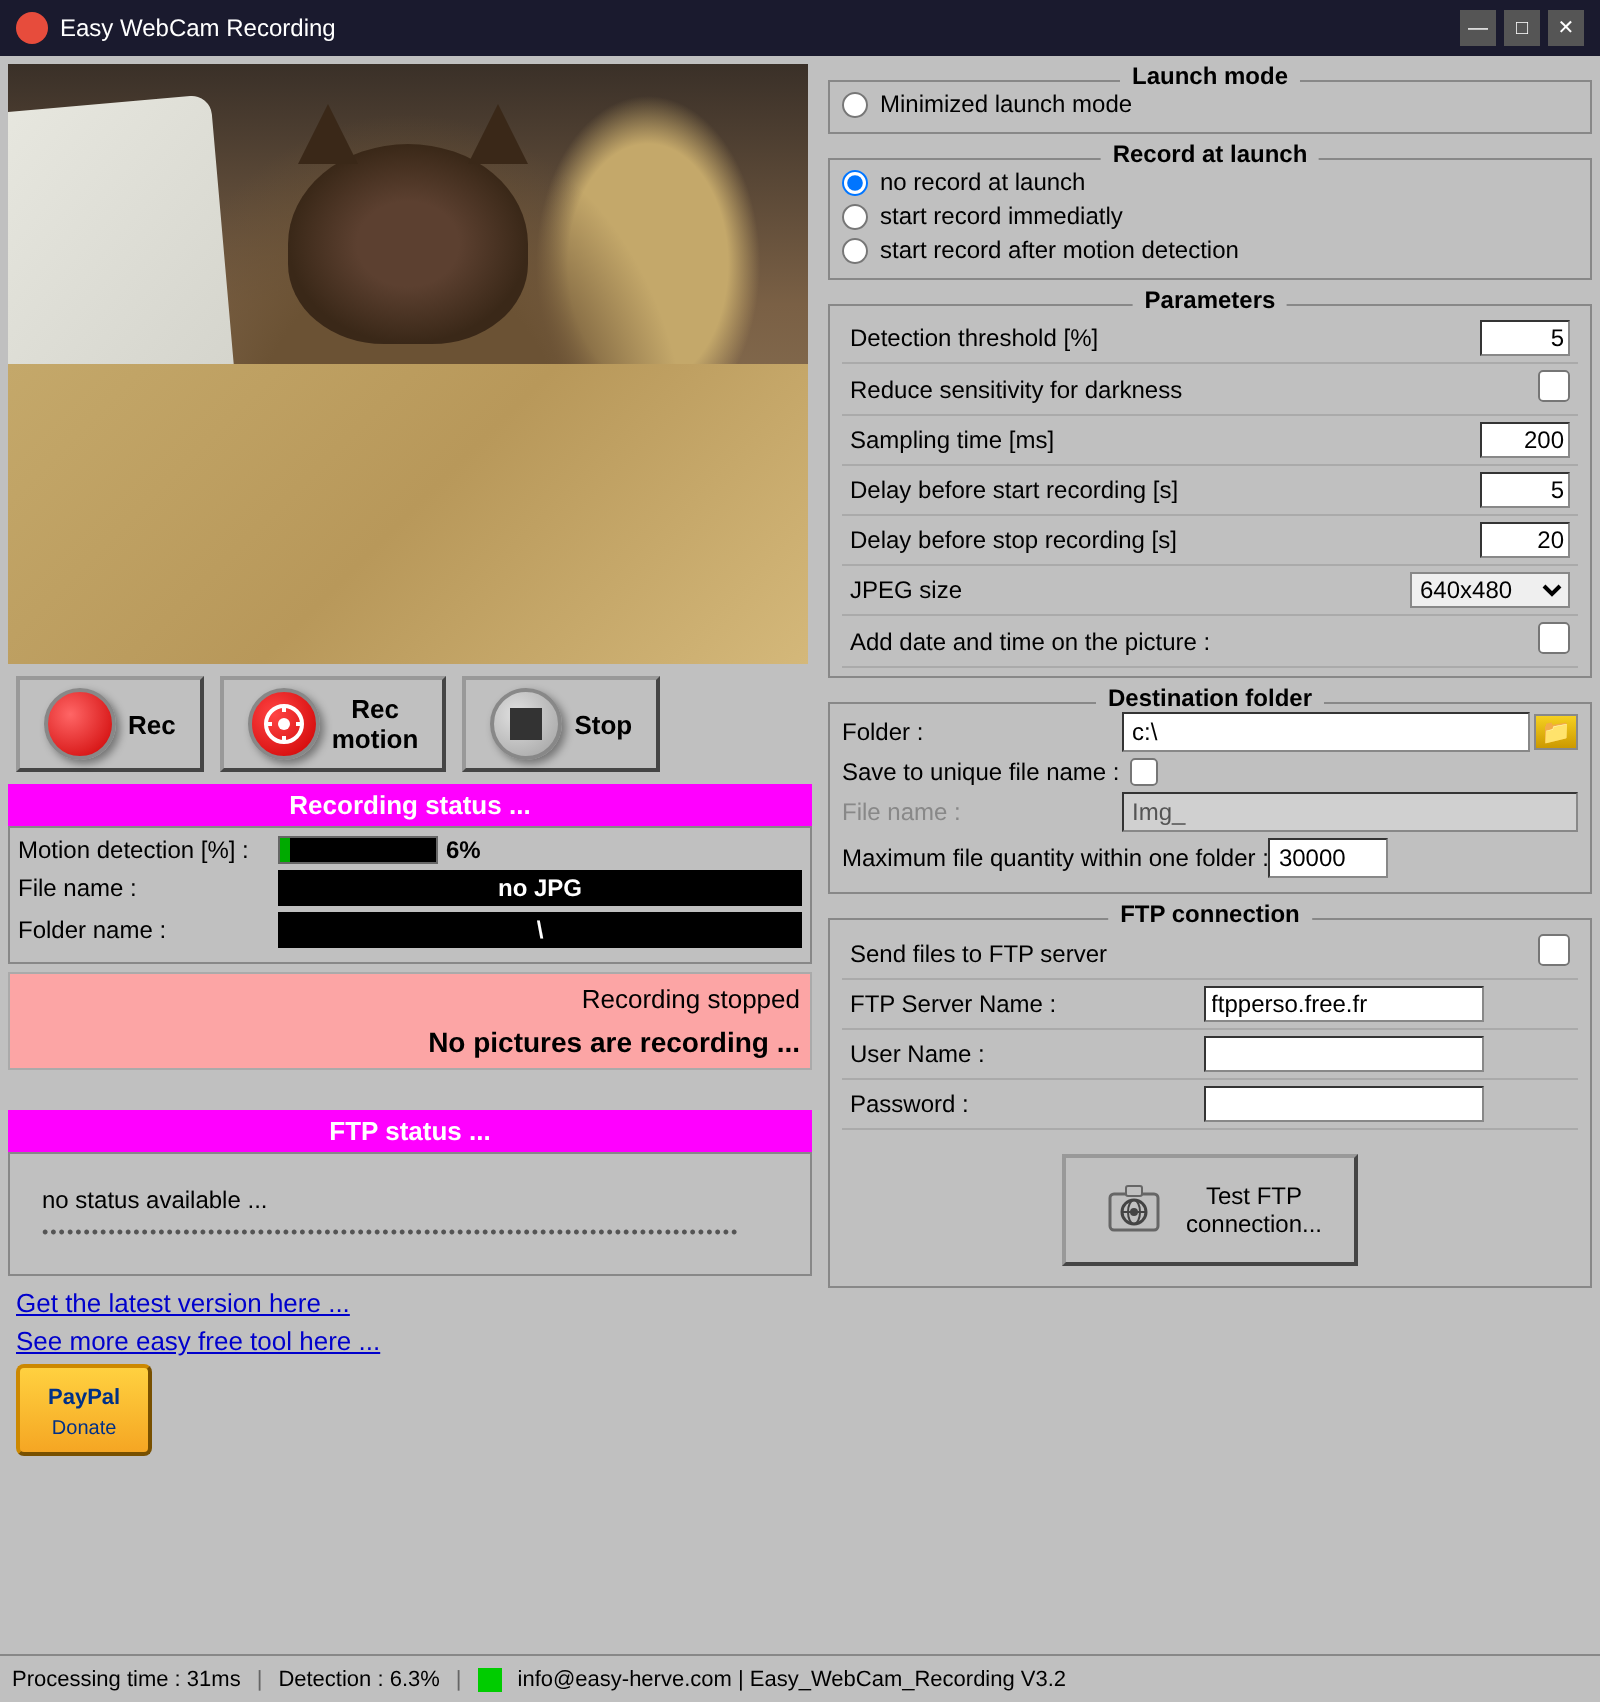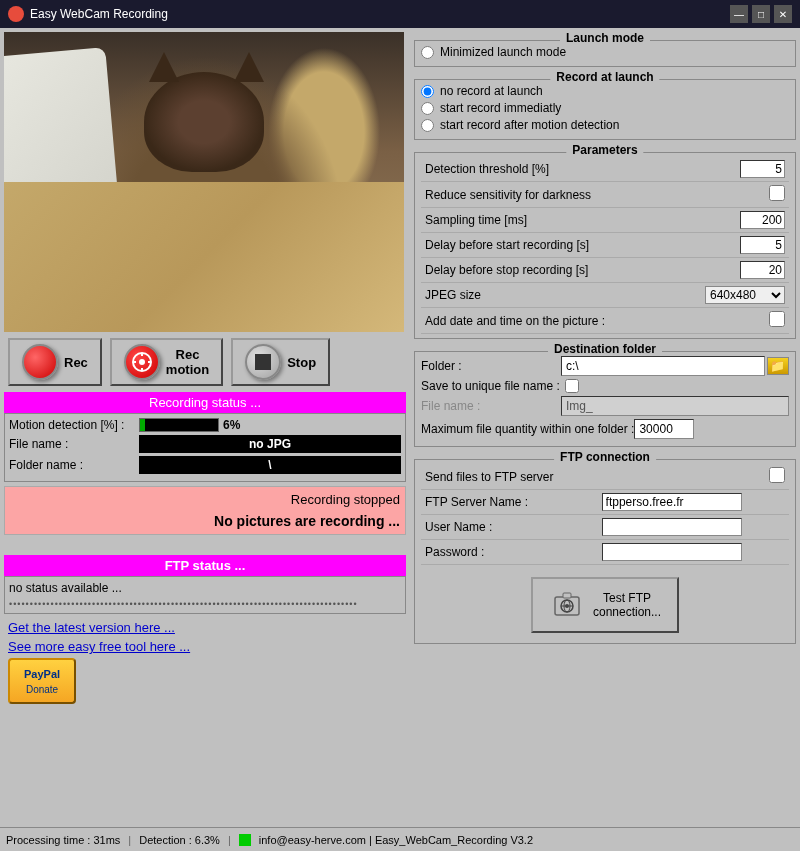--- a/index.html
+++ b/index.html
@@ -176,21 +176,21 @@
       justify-content: center;
     }
     .stop-square {
       width: 16px;
       height: 16px;
       background: #333;
     }
     .recording-status-bar {
       background: #ff00ff;
       color: white;
-      font-weight: normal;
+      font-weight: bold;
       text-align: center;
       padding: 3px;
       font-size: 13px;
     }
     .status-panel {
       background: #c0c0c0;
       border: 1px solid #888;
       padding: 4px;
     }
     .status-row {
@@ -245,21 +245,21 @@
       color: white;
       font-weight: bold;
       text-align: center;
       padding: 3px;
       font-size: 13px;
       margin-top: 16px;
     }
     .ftp-status-panel {
       background: #c0c0c0;
       border: 1px solid #888;
-      padding: 4px;
+      padding: 16px;
       font-size: 12px;
     }
     .dots-line {
       color: #888;
       font-size: 10px;
       letter-spacing: 1px;
       word-break: break-all;
     }
     .bottom-links {
       padding: 6px 4px;

